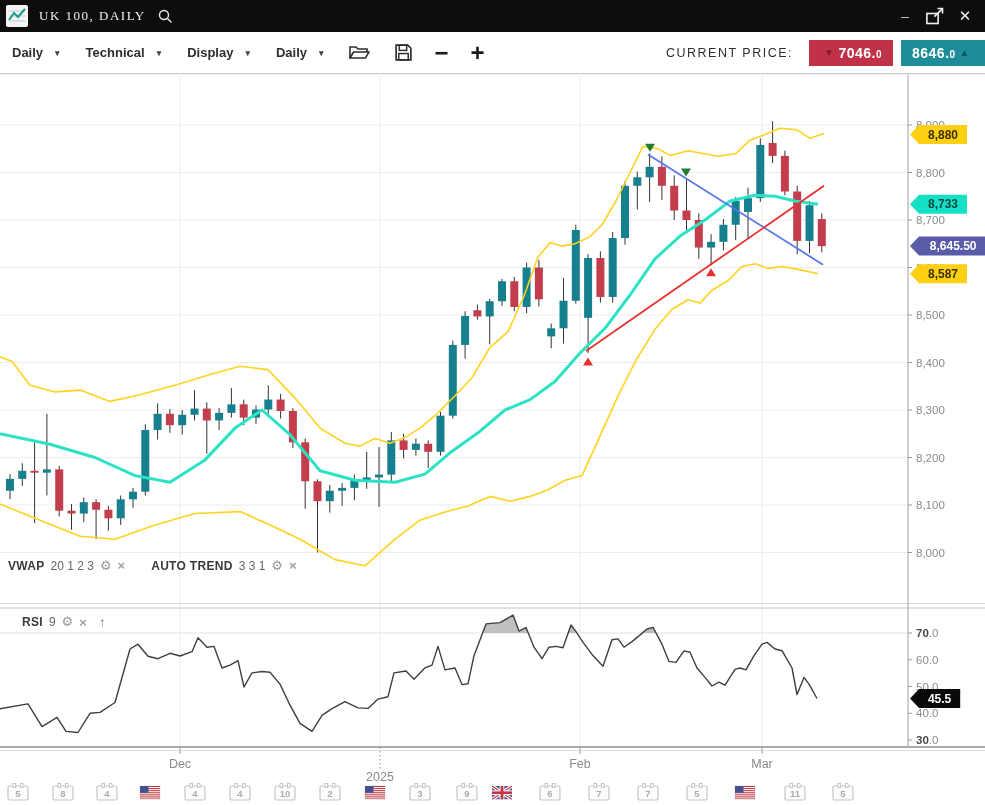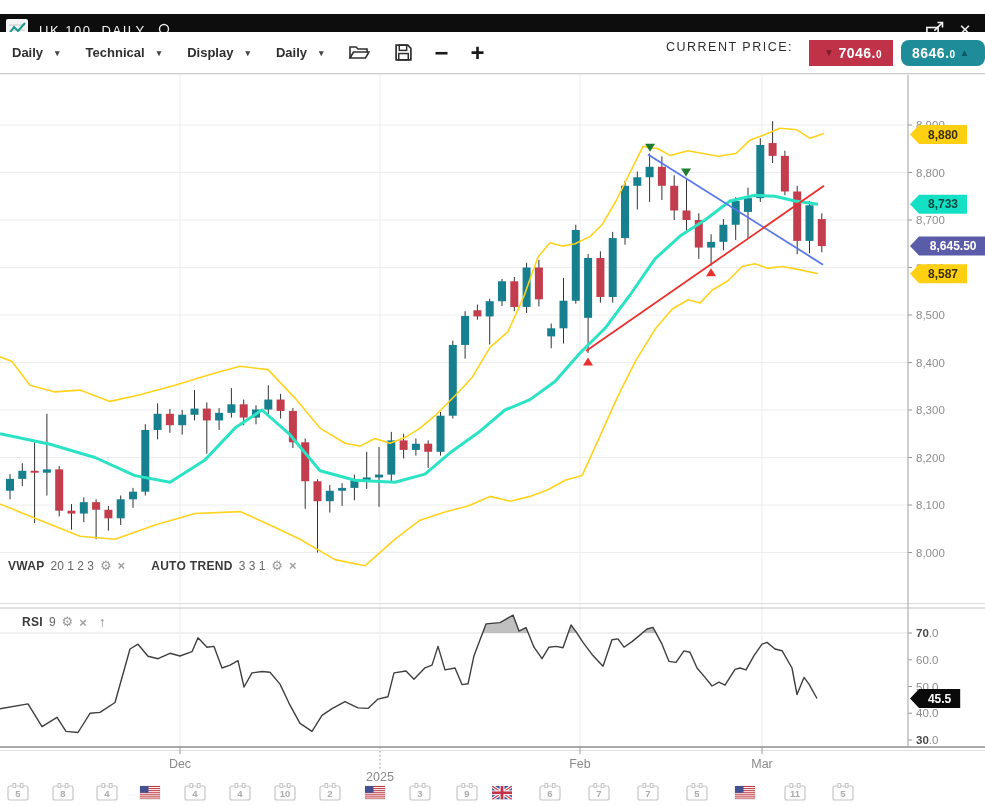--- a/index.html
+++ b/index.html
@@ -1,33 +1,33 @@
 <!DOCTYPE html>
 <html><head>
 <meta charset="utf-8">
 <style>
   html,body{margin:0;padding:0;width:985px;height:805px;overflow:hidden;background:#fff;
     font-family:"Liberation Sans",sans-serif;}
-  #titlebar{position:absolute;left:0;top:14px;width:985px;height:32px;background:#0d0d0d;
-    display:flex;align-items:center;color:#fff;}
+  #titlebar{position:absolute;left:0;top:0;width:985px;height:32px;background:#0d0d0d;
+    display:flex;align-items:center;color:#fff;font-family:Liberation Serif, serif;}
   #app-icon{width:24px;height:24px;margin-left:5px;}
   #title-text{margin-left:10px;font-size:13px;letter-spacing:1.5px;color:#f2f2f2;}
   #search-ic{margin-left:10px;width:18px;height:18px;}
   #win-controls{margin-left:auto;display:flex;align-items:center;gap:10px;margin-right:10px;}
   .winbtn{width:20px;height:20px;display:flex;align-items:center;justify-content:center;
     color:#eee;font-size:15px;cursor:default;}
   #toolbar{position:absolute;left:0;top:32px;width:985px;height:41px;background:#fff;
     border-bottom:1px solid #b5b5b5;display:flex;align-items:center;}
   .menu{display:flex;align-items:center;gap:12px;font-size:13px;font-weight:bold;color:#2e2e2e;
     margin-left:26px;}
   .menu:first-child{margin-left:12px;}
   .caret{font-size:9px;color:#444;}
   .tool-ic{margin-left:24px;display:flex;align-items:center;}
   .zoombtn{margin-left:22px;font-size:24px;font-weight:bold;color:#1a1a1a;line-height:20px;}
-  #cp-wrap{margin-left:auto;display:flex;}
+  #cp-wrap{margin-left:auto;display:flex;align-items:center;}
   #cp-label{font-size:12.5px;letter-spacing:1.5px;color:#2e2e2e;}
   .px-badge{height:26px;display:flex;align-items:center;justify-content:center;
     color:#fff;font-size:14px;font-weight:bold;letter-spacing:.5px;}
   #bid-badge{width:84px;margin-left:16px;}
   #ask-badge{width:84px;margin-left:8px;}
   .px-small{font-size:10px;margin-top:3px;}
   .dir-arrow{font-size:10px;margin:0 4px;}
   #chart-svg{position:absolute;left:0;top:73px;}
   .ind-overlay{position:absolute;display:flex;align-items:center;gap:6px;font-size:12px;
     color:#555;background:transparent;white-space:nowrap;}
@@ -95,21 +95,21 @@
   </svg>
   <div class="zoombtn">−</div>
   <div class="zoombtn">+</div>
   <div id="cp-wrap">
     <span id="cp-label">CURRENT PRICE:</span>
     <div class="px-badge" id="bid-badge" style="background: rgb(192, 50, 71);">
       <span class="dir-arrow" id="bid-arrow" style="color: rgb(126, 31, 45);">▼</span>
       <span>7046.</span>
       <span class="px-small">0</span>
     </div>
-    <div class="px-badge" id="ask-badge" style="background: rgb(30, 140, 153); border-radius: 8px;">
+    <div class="px-badge" id="ask-badge" style="background: rgb(30, 140, 153);">
       <span>8646.</span>
       <span class="px-small">0</span>
       <span class="dir-arrow" id="ask-arrow" style="color: rgb(13, 89, 98);">▲</span>
     </div>
   </div>
 </div>
 
 <svg id="chart-svg" width="985" height="732" viewBox="0 73 985 732">
     <line x1="0" y1="74" x2="985" y2="74" stroke="#e0e0e0" stroke-width="1"></line>
     <g>

